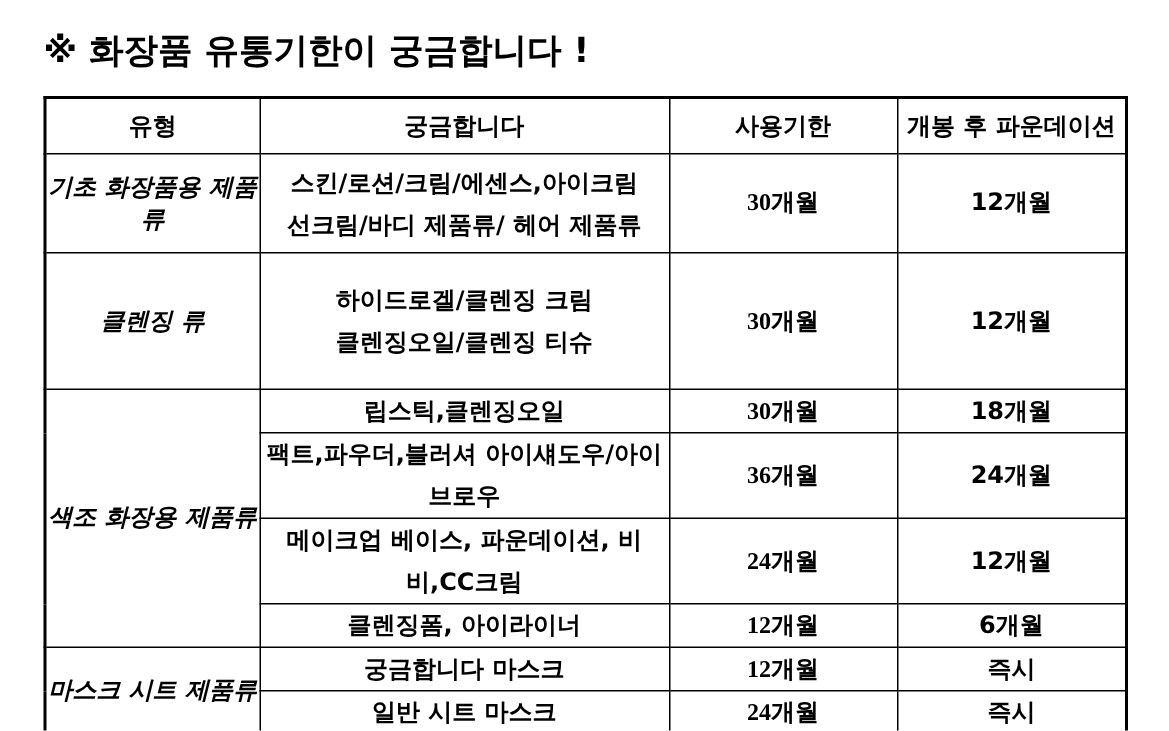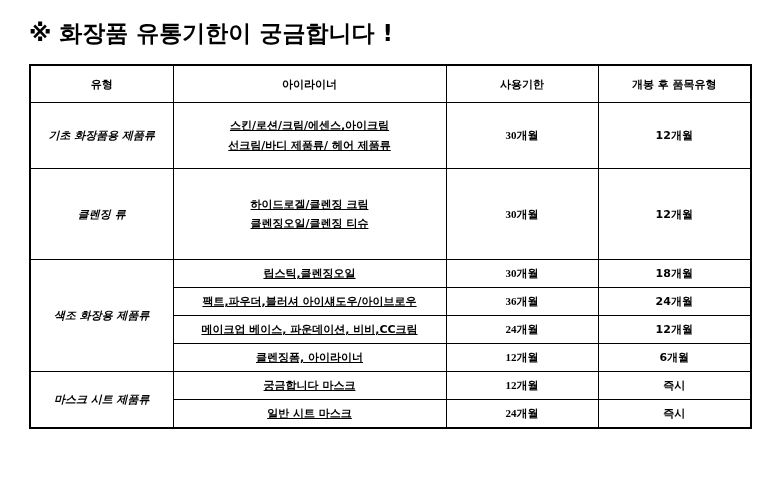--- a/index.html
+++ b/index.html
@@ -39,21 +39,21 @@
     border-collapse: collapse;
     width: 721px;
     table-layout: fixed;
     border: 2px solid #000;
   }
   table.spec td, table.spec th {
     border: 1px solid #000;
     text-align: center;
     vertical-align: middle;
     padding: 0;
-    font-size: 11px;
+    font-size: 16px;
     font-weight: bold;
   }
   .col-type    { width: 143px; }
   .col-item    { width: 273px; }
   .col-use     { width: 152px; }
   .col-open    { width: 153px; }
 
   thead th {
     height: 36px;
     font-size: 19px;
@@ -64,21 +64,20 @@
     font-size: 13.5px;
     font-weight: bold;
     border-right: 2px solid #000;
     font-style: italic;
   }
   .item-cell {
     font-size: 13px;
     font-weight: bold;
     line-height: 1.75;
     border-right: 2px solid #000;
-    text-decoration: underline;
   }
   .item-cell .line { display: block; }
   .use-cell {
     font-size: 13.5px;
     font-weight: bold;
     border-right: 2px solid #000;
     font-family: Liberation Serif, serif;
   }
   .open-cell {
     font-size: 13.5px;
@@ -100,23 +99,23 @@
     <table class="spec">
       <colgroup>
         <col class="col-type">
         <col class="col-item">
         <col class="col-use">
         <col class="col-open">
       </colgroup>
       <thead>
         <tr>
           <th>유형</th>
-          <th>아이라이너</th>
+          <th>궁금합니다</th>
           <th>사용기한</th>
-          <th>개봉 후 품목유형</th>
+          <th>개봉 후 파운데이션</th>
         </tr>
       </thead>
       <tbody>
 
         <tr class="tall-row thick-bottom">
           <td class="cat-cell">기초 화장품용 제품류</td>
           <td class="item-cell">
             <span class="line">스킨/로션/크림/에센스,아이크림</span>
             <span class="line">선크림/바디 제품류/ 헤어 제품류</span>
           </td>

